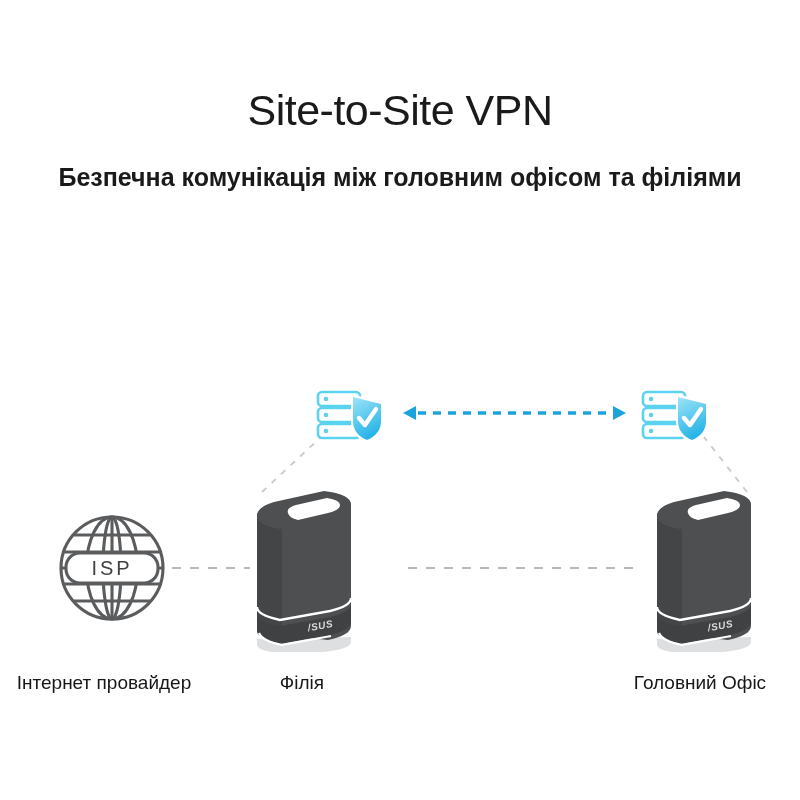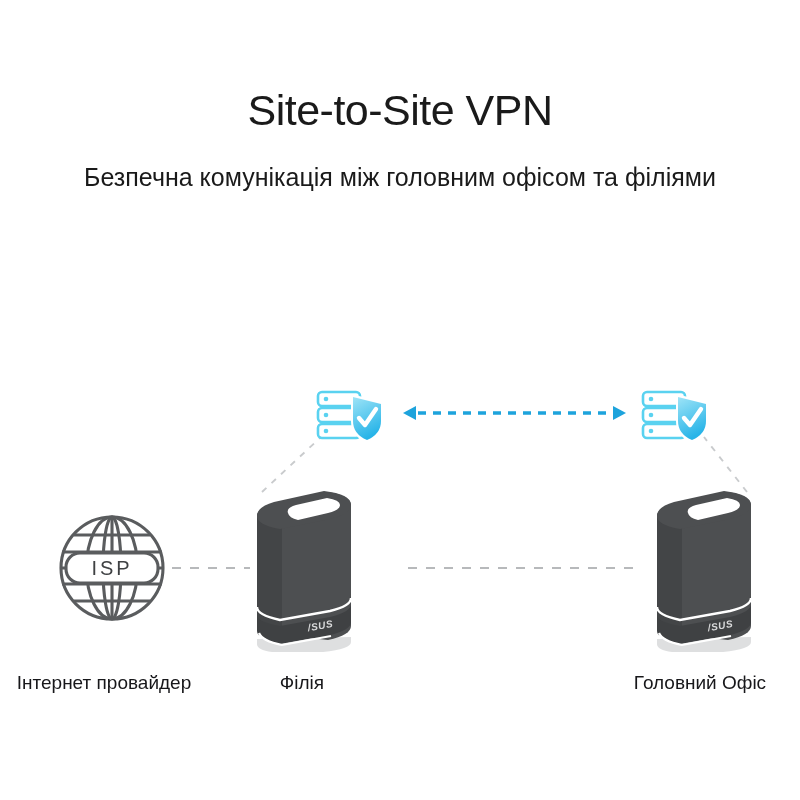--- a/index.html
+++ b/index.html
@@ -32,21 +32,21 @@
     line-height: 1.05;
     white-space: nowrap;
   }
   .subtitle {
     position: absolute;
     left: 0;
     top: 164px;
     width: 800px;
     text-align: center;
     font-size: 25px;
-    font-weight: 400;
+    font-weight: 700;
     color: #1a1a1a;
     line-height: 1.1;
     white-space: nowrap;
   }
 
   
   .node-label {
     position: absolute;
     text-align: center;
     font-size: 19px;

